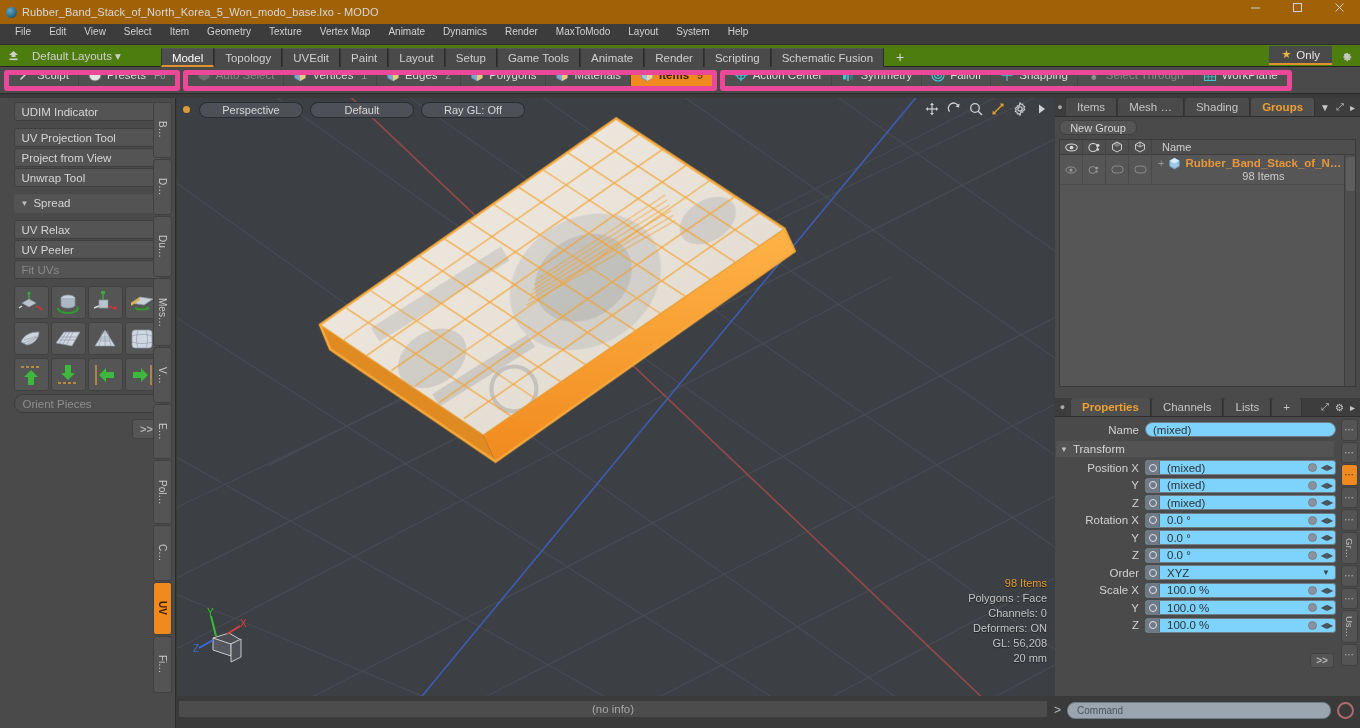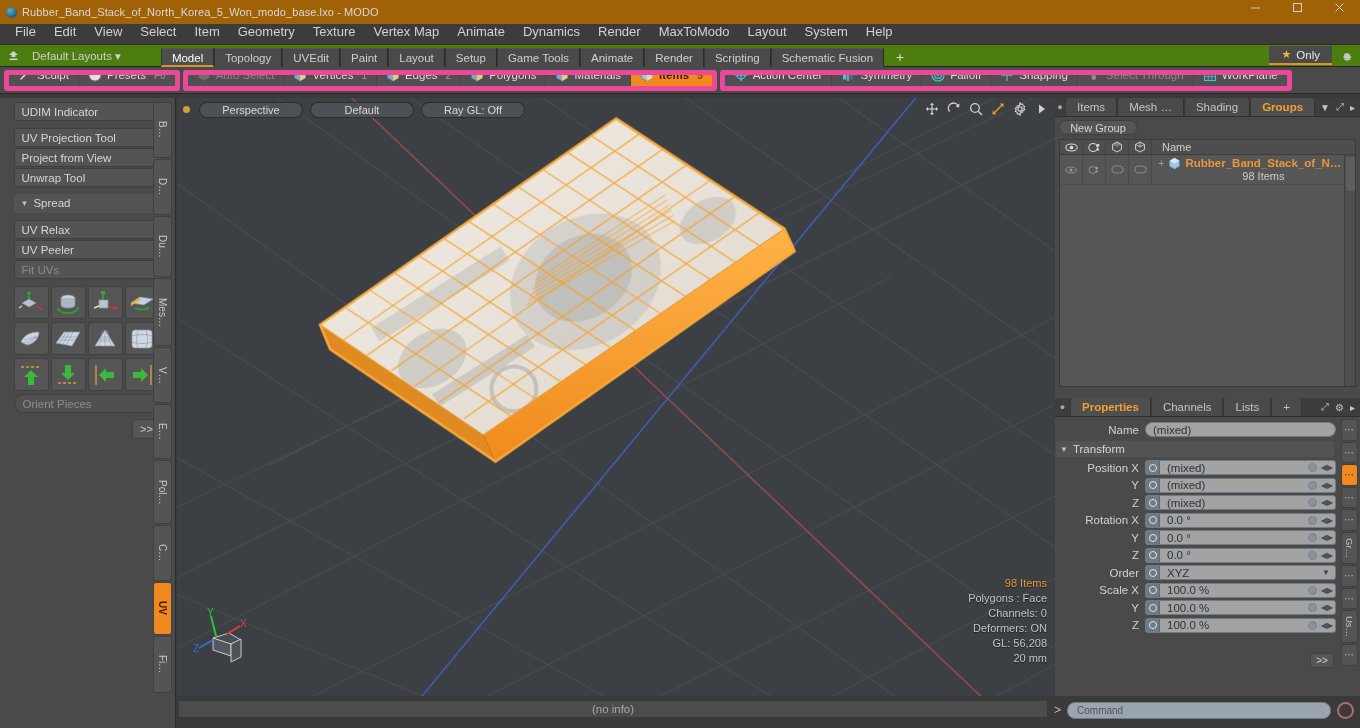--- a/index.html
+++ b/index.html
@@ -30,21 +30,21 @@
     width: 42px; height: 14px; display: flex; align-items: center; justify-content: center;
     color: #d0d0d0; font-size: 11px; line-height: 1;
   }
 
   
   .menubar {
     height: 21px; background: #3c3c3c; display: flex; align-items: center;
     border-bottom: 1px solid #2e2e2e; padding-left: 6px;
   }
   .menu-item {
-    padding: 0 9px; height: 27px; line-height: 21px; font-size: 13px; color: #d2d2d2;
+    padding: 0 9px; height: 27px; line-height: 21px; font-size: 10px; color: #d2d2d2;
     white-space: nowrap;
   }
 
   
   .layoutbar {
     height: 22px; background: #4d7c0f; display: flex; align-items: center;
     border-bottom: 1px solid #222; position: relative;
   }
   .lb-home {
     width: 26px; height: 20px; display: flex; align-items: center; justify-content: center;
@@ -205,21 +205,21 @@
   .grp-count { color: #cccccc; font-size: 11px; line-height: 13px; display: block; text-align: center; }
   .tree-scroll { position: absolute; right: 0; top: 15px; bottom: 0; width: 11px; background: #4e4e4e; border-left: 1px solid #3f3f3f; }
   .tree-scroll-thumb { position: absolute; top: 2px; left: 1px; width: 9px; height: 34px; background: #5e5e5e; border-radius: 2px; }
 
   .rp-props { position: absolute; top: 300px; left: 0; right: 0; bottom: 0; background: #4a4a4a; }
   .props-rows { position: absolute; top: 19px; left: 0; right: 22px; bottom: 0; padding: 3px 2px 0 0; }
   .prow { display: flex; align-items: center; height: 17.5px; }
   .plabel { width: 90px; text-align: right; padding-right: 6px; font-size: 11.5px; color: #d2d2d2; }
   .pfield {
     flex: 1 1 auto; height: 15px; display: flex; align-items: center;
-    background: #a3a3a3; border: 1px solid #6f7a85; border-radius: 3px; overflow: hidden;
+    background: #7dd3fc; border: 1px solid #6f7a85; border-radius: 3px; overflow: hidden;
   }
   .pfield.wide { border-radius: 8px; }
   .pval { flex: 1 1 auto; padding-left: 7px; font-size: 11.5px; color: #2d3338; }
   .pradio {
     width: 14px; height: 15px; display: flex; align-items: center; justify-content: center;
     background: #6f7a85; border-right: 1px solid #5e6974; flex: 0 0 auto;
   }
   .pradio i { width: 8px; height: 8px; border: 1.5px solid #dde3e9; border-radius: 50%; display: block; }
   .pknob { width: 14px; flex: 0 0 auto; display: flex; align-items: center; justify-content: center; }
   .pknob i { width: 9px; height: 9px; border-radius: 50%; background: #8a939d; border: 1px solid #78828c; display: block; }

